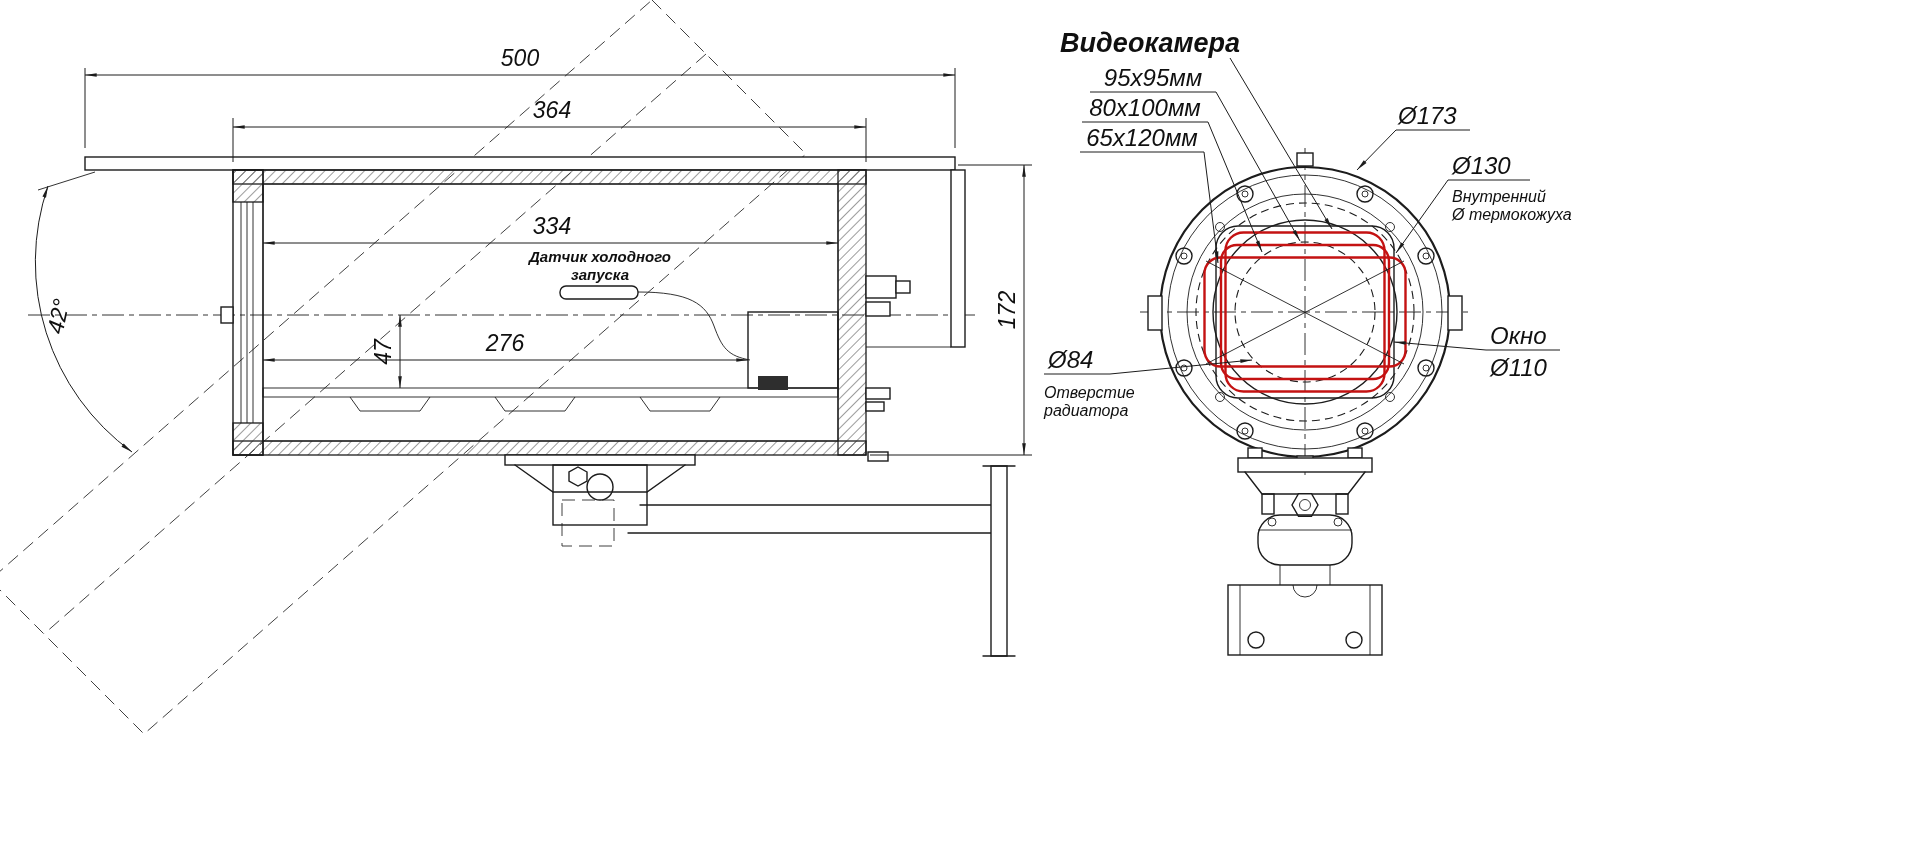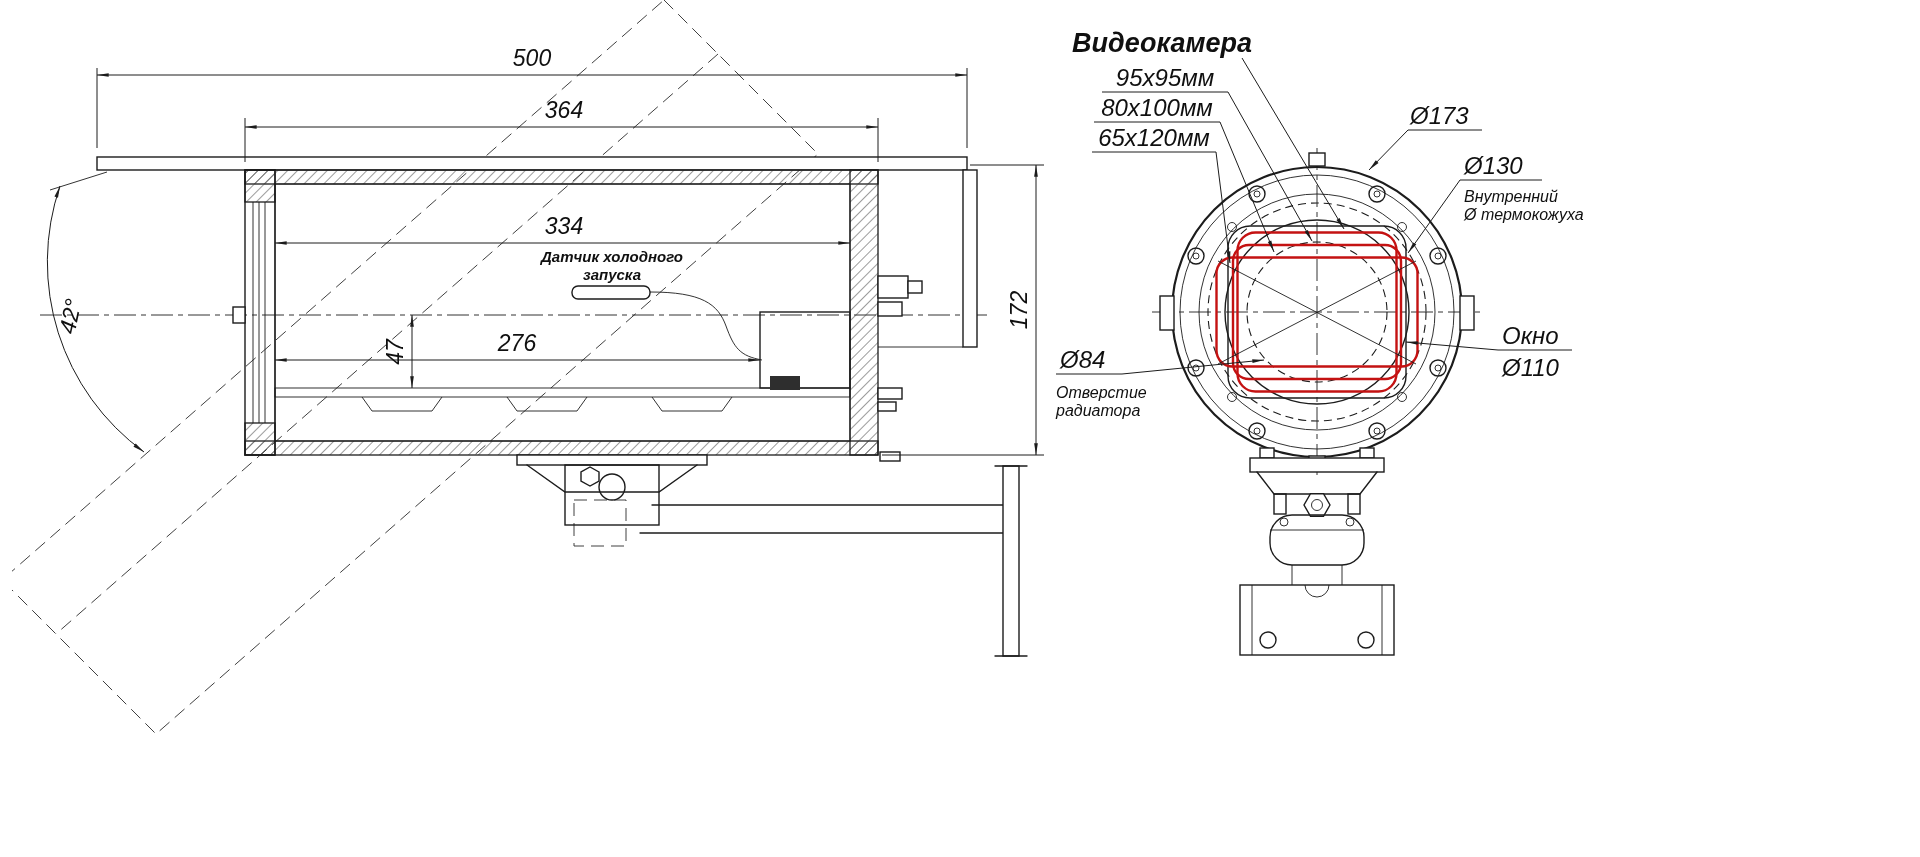--- a/index.html
+++ b/index.html
@@ -1,17 +1,17 @@
 <!DOCTYPE html>
 <html><head>
 <meta charset="utf-8">
 <style>
   html,body{margin:0;padding:0;background:#ffffff;}
   .stage{position:relative;width:1733px;height:857px;background:#fff;overflow:hidden;
-         font-family:"Liberation Sans",sans-serif;padding-left:12px;}
+         font-family:"Liberation Sans",sans-serif;}
   svg{display:block}
   .ln{stroke:#1c1c1c;stroke-width:1.4;fill:none;stroke-linecap:round;}
   .thin{stroke:#1c1c1c;stroke-width:0.9;fill:none;}
   .thick{stroke:#1c1c1c;stroke-width:2.2;fill:none;}
   .fillw{fill:#ffffff;}
   .hatch{fill:url(#hatchP);stroke:#1c1c1c;stroke-width:1.3;}
   .dim{stroke:#1c1c1c;stroke-width:1;fill:none;}
   .cl{stroke:#1c1c1c;stroke-width:0.9;fill:none;stroke-dasharray:22 5 5 5;}
   .ph{stroke:#2a2a2a;stroke-width:0.9;fill:none;stroke-dasharray:13 7;}
   .dsh{stroke:#1c1c1c;stroke-width:1.1;fill:none;stroke-dasharray:8 5;}

